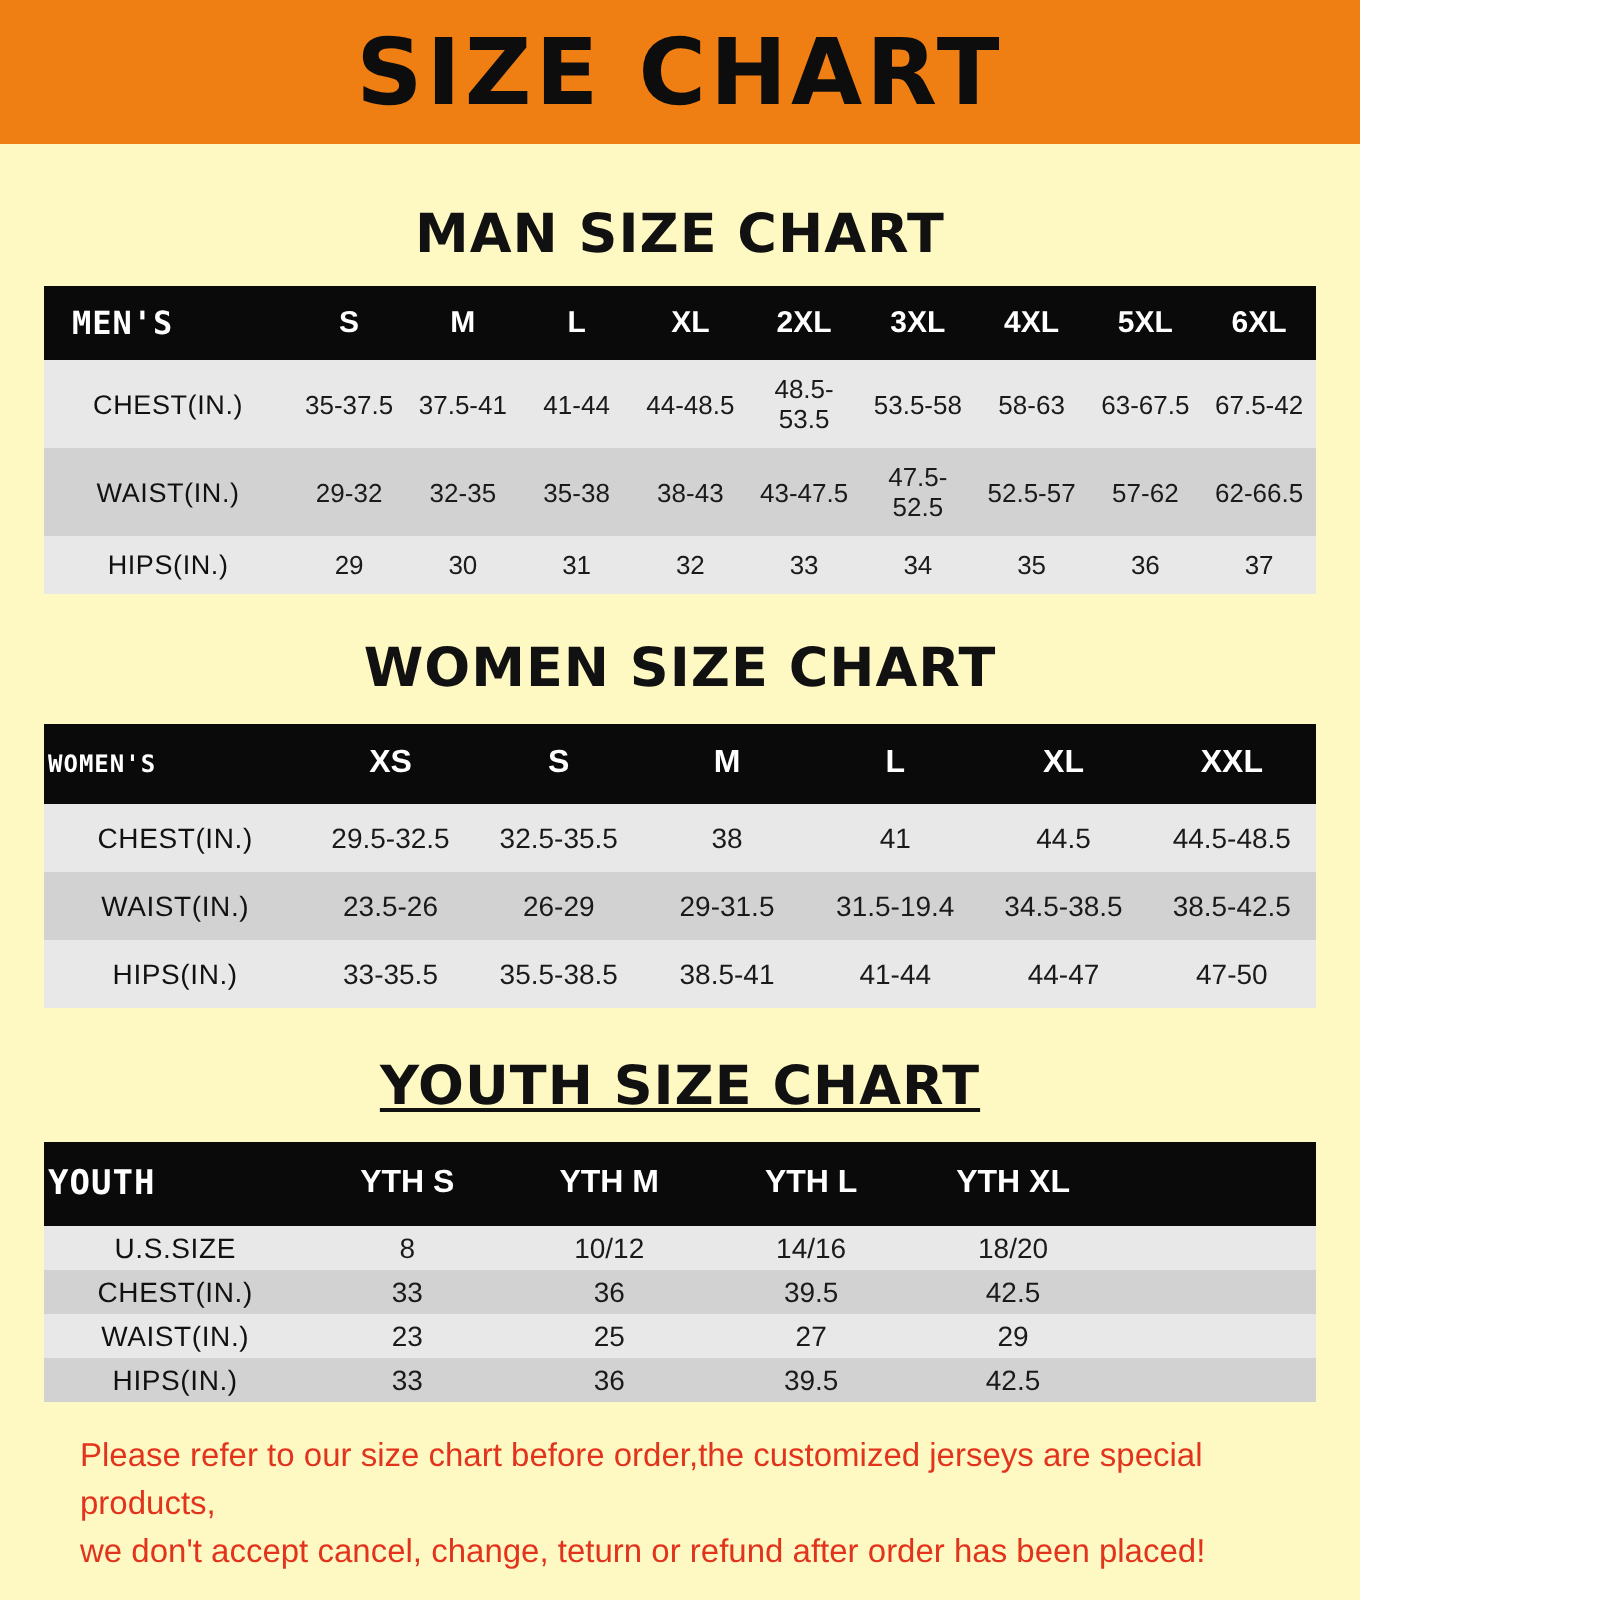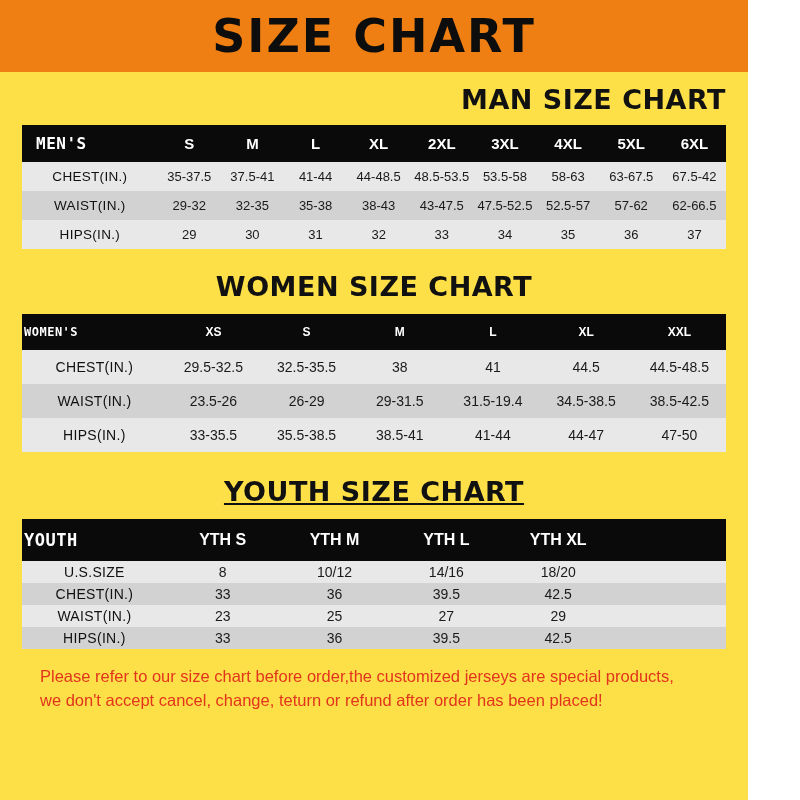--- a/index.html
+++ b/index.html
@@ -8,23 +8,23 @@
   }
   body {
     width: 800px;
     height: 800px;
     background: #ffffff;
     font-family: "Liberation Sans", sans-serif;
     overflow: hidden;
   }
   .page {
     position: relative;
-    width: 748px;
+    width: 680px;
     height: 800px;
-    background: #fde047;
+    background: #fef9c3;
     box-sizing: border-box;
   }
   
   .header {
     position: relative;
     height: 72px;
     background: #f07f13;
     display: flex;
     align-items: center;
     justify-content: center;
@@ -51,21 +51,21 @@
     box-sizing: border-box;
   }
   .section-title {
     text-align: center;
     font-family: "DejaVu Sans", sans-serif;
     font-weight: bold;
     font-size: 27px;
     color: #111111;
     letter-spacing: 0.5px;
   }
-  .sec-man .section-title { margin: 12px 0 10px 0; text-align: right; }
+  .sec-man .section-title { margin: 30px 0 10px 0; }
   .sec-women .section-title { margin: 22px 0 12px 0; }
   .sec-youth .section-title { margin: 24px 0 12px 0; text-decoration: underline; }
 
   table.size {
     width: 100%;
     border-collapse: collapse;
     table-layout: fixed;
   }
   table.size td, table.size th {
     text-align: center;
@@ -102,21 +102,21 @@
   table.size tbody tr.light { background: #e8e8e8; }
   table.size tbody tr.dark  { background: #d2d2d2; }
   table.size tbody td.firstcol {
     text-align: center;
     font-size: 13.5px;
     letter-spacing: 0.3px;
     color: #111111;
   }
   
   .sec-women table.size tbody td { font-size: 14px; padding: 9px 2px; }
-  .sec-women table.size thead th { font-size: 12px; padding: 11px 2px; }
+  .sec-women table.size thead th { font-size: 16px; padding: 11px 2px; }
   .sec-women table.size thead th.firstcol { font-size: 12px; }
   .sec-youth table.size tbody td { font-size: 14px; padding: 3px 2px; }
   .sec-youth table.size thead th { font-size: 16px; padding: 11px 2px; margin-top: 32px; }
   .sec-youth table.size thead th.firstcol { font-size: 17px; }
 
   
   .note {
     margin: 16px 0 0 0;
     padding: 0 18px;
     color: #e2341d;

